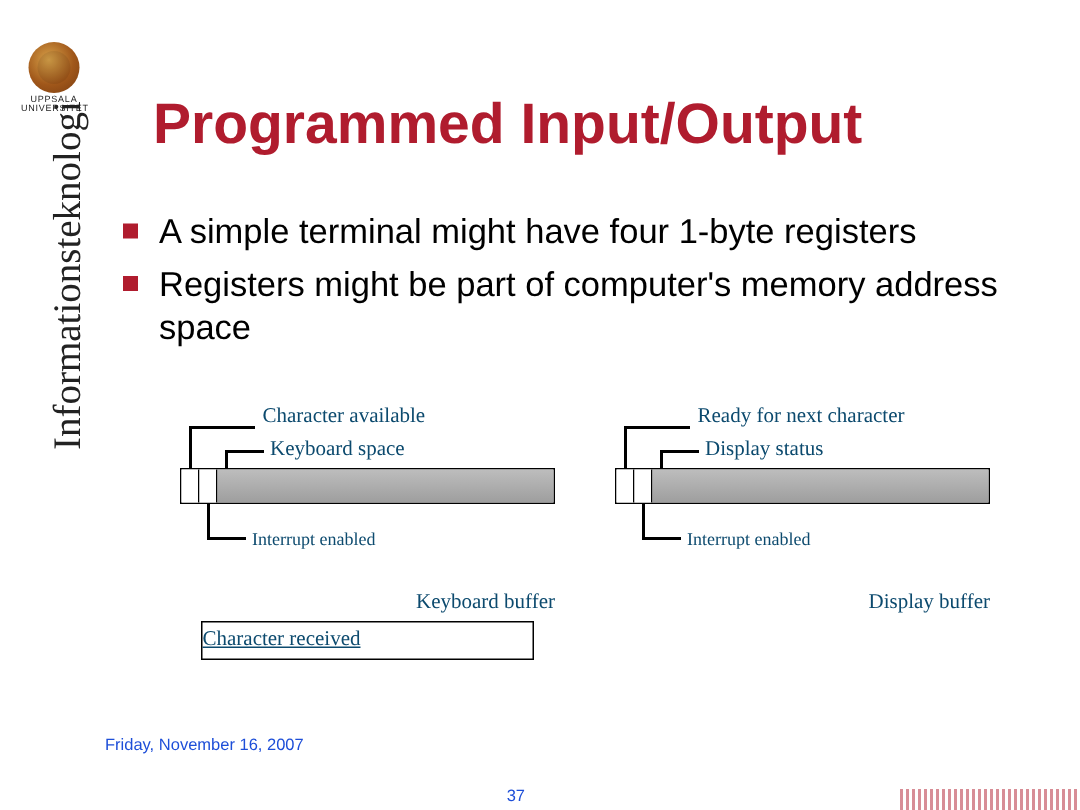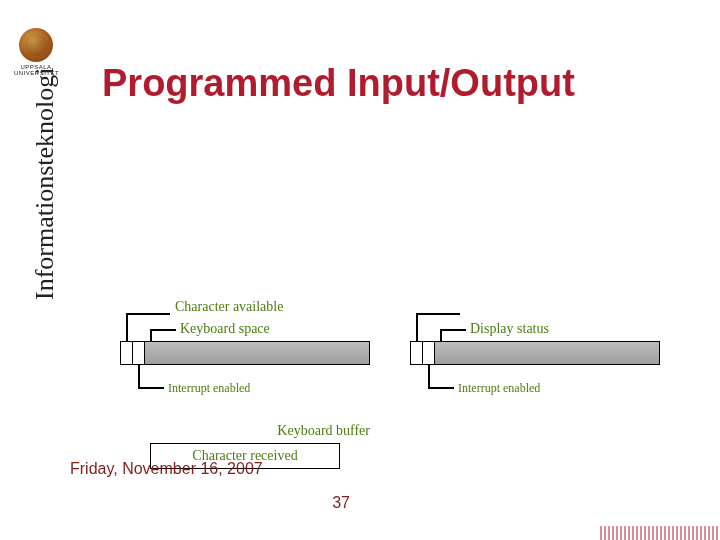--- a/index.html
+++ b/index.html
@@ -81,22 +81,21 @@
     font-size: 23px;
     line-height: 1.25;
     color: #000;
   }
   .diagram {
     position: absolute;
     top: 270px;
     left: 120px;
     width: 540px;
     font-family: "Times New Roman", serif;
-    color: #4d7c0f;
-    margin-top: 29px;
+    color: #0c4a6e;
   }
   .dia-row {
     display: flex;
     justify-content: space-between;
   }
   .dia-col {
     width: 250px;
     position: relative;
   }
   .ann-top {
@@ -134,36 +133,37 @@
     position: absolute;
     text-align: right;
   }
   .buf-label {
     text-align: right;
     font-size: 14px;
     margin-top: 58px;
   }
   .buf-box {
     margin: 4px auto 0;
-    width: 190px;
+    width: 222px;
     height: 26px;
     border: 1.5px solid #000;
     display: flex;
     align-items: center;
-    justify-content: center;
-    font-size: 14px;
+    justify-content: flex-start;
+    font-size: 14px;
+    text-decoration: underline;
   }
   .footer {
     position: absolute;
-    bottom: 28px;
+    bottom: 3px;
     left: 70px;
     right: 20px;
     display: flex;
-    font-size: 16px;
-    color: #7f1d1d;
+    font-size: 11px;
+    color: #1d4ed8;
   }
   .footer .f-left { flex: 0 0 240px; }
   .footer .f-mid { flex: 1; text-align: left; padding-left: 40px;}
   .footer .f-right { flex: 0 0 40px; text-align: right; margin-top: 34px; }
   .corner-stripes {
     position: absolute;
     right: 0;
     bottom: 0;
     width: 120px;
     height: 14px;
@@ -177,20 +177,28 @@
 <div class="logo">
   <div class="logo-seal"></div>
   <div class="logo-text">UPPSALA UNIVERSITET</div>
 </div>
 
 <div class="title">Programmed Input/Output</div>
 
 <div class="sidebar-text">Informationsteknologi</div>
 
 <div class="content">
+  <div class="bullet-row">
+    <div class="bullet-sq"></div>
+    <div class="bullet-text">A simple terminal might have four 1-byte registers</div>
+  </div>
+  <div class="bullet-row">
+    <div class="bullet-sq"></div>
+    <div class="bullet-text">Registers might be part of computer's memory address space</div>
+  </div>
 </div>
 
 <div class="diagram">
   <div class="dia-row">
 
     <div class="dia-col">
       <div class="ann-top" style="left:55px; top:0;">Character available</div>
       <div class="lead" style="left:6px; top:14px; width:44px; height:1.5px;"></div>
       <div class="lead" style="left:6px; top:14px; width:1.5px; height:28px;"></div>
 
@@ -208,37 +216,39 @@
       <div class="lead" style="left:18px; top:88px; width:26px; height:1.5px;"></div>
       <div class="ann-bot" style="left:48px; top:82px;">Interrupt enabled</div>
 
       <div class="buf-label">Keyboard buffer</div>
       <div class="buf-box">
         <span>Character received</span>
       </div>
     </div>
 
     <div class="dia-col">
+      <div class="ann-top" style="left:55px; top:0;">Ready for next character</div>
       <div class="lead" style="left:6px; top:14px; width:44px; height:1.5px;"></div>
       <div class="lead" style="left:6px; top:14px; width:1.5px; height:28px;"></div>
 
       <div class="side-label" style="left:60px; top:22px;">Display status</div>
       <div class="lead" style="left:30px; top:30px; width:26px; height:1.5px;"></div>
       <div class="lead" style="left:30px; top:30px; width:1.5px; height:12px;"></div>
 
       <div class="reg-box">
         <div class="cell-narrow"></div>
         <div class="cell-narrow"></div>
         <div class="cell-rest"></div>
       </div>
 
       <div class="lead" style="left:18px; top:66px; width:1.5px; height:22px;"></div>
       <div class="lead" style="left:18px; top:88px; width:26px; height:1.5px;"></div>
       <div class="ann-bot" style="left:48px; top:82px;">Interrupt enabled</div>
 
+      <div class="buf-label">Display buffer</div>
     </div>
   </div>
 </div>
 
 <div class="footer">
   <div class="f-left">Friday, November 16, 2007</div>
   <div class="f-right">37</div>
 </div>
 
 <div class="corner-stripes"></div>

